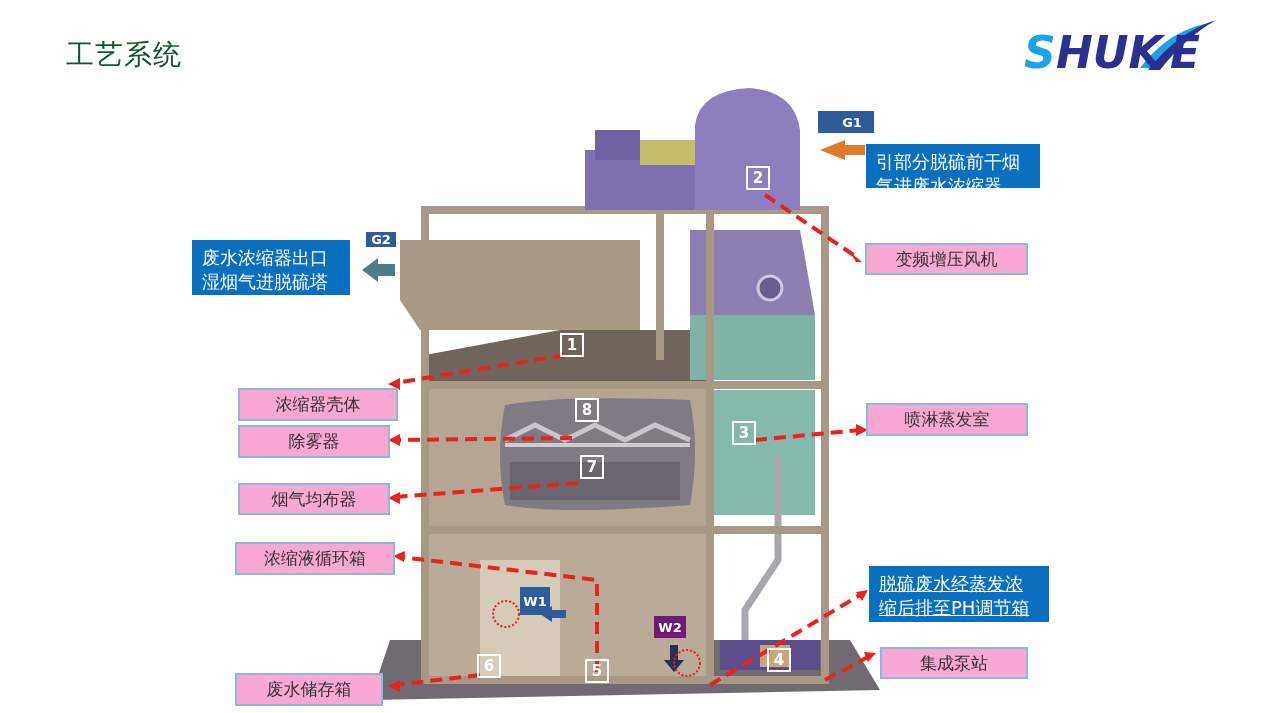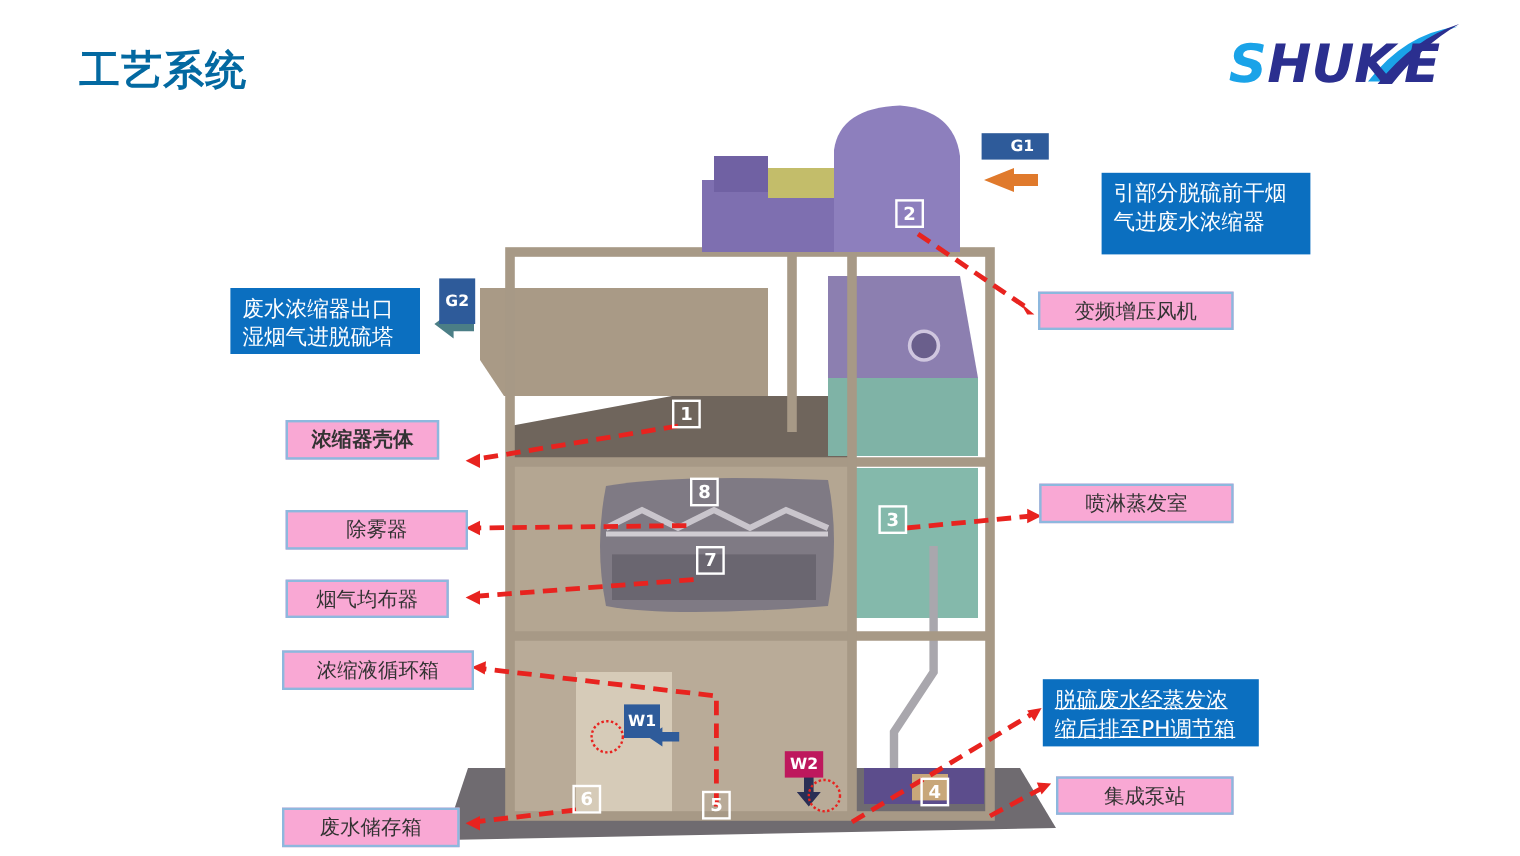--- a/index.html
+++ b/index.html
@@ -1,23 +1,23 @@
 <!DOCTYPE html>
 <html><head>
 <meta charset="utf-8">
 <style>
   html, body { margin:0; padding:0; background:#ffffff; }
   body { width:1267px; height:713px; position:relative; overflow:hidden; font-family:"DejaVu Sans", sans-serif; }
-  .title { position:absolute; left:66px; top:36px; font-size:34px; font-weight:bold; color:#0369a1; letter-spacing:1px; }
+  .title { position:absolute; left:66px; top:36px; font-size:28px; font-weight:normal; color:#14532d; letter-spacing:1px; }
   .logo { position:absolute; left:1020px; top:18px; width:200px; height:60px; }
   .scene { position:absolute; left:0; top:0; width:1267px; height:713px; }
   .callout-box { position:absolute; background:#f9a8d4; border:2px solid #8db8de; color:#333; font-size:17px; display:flex; align-items:center; justify-content:center; box-sizing:border-box; }
   .blue-box { position:absolute; background:#0b6fc0; color:#fff; font-size:18px; line-height:24px; padding:6px 10px; box-sizing:border-box; }
   .tag { position:absolute; background:#2e5b9a; color:#fff; font-size:13px; font-weight:bold; display:flex; align-items:center; justify-content:center; }
-  .tag.dark { background:#be185d;margin-top:10px; }
+  .tag.dark { background:#701a75; }
   .num { position:absolute; width:24px; height:24px; border:2px solid #fff; color:#fff; font-weight:bold; font-size:15px; display:flex; align-items:center; justify-content:center; box-sizing:border-box; }
 </style>
 </head>
 <body>
 
 <div class="title">工艺系统</div>
 
 <svg class="logo" viewBox="0 0 200 60">
   <path d="M120 50 Q150 10 195 4 Q160 14 132 50 Z" fill="#1aa3e8"></path>
   <path d="M128 52 Q158 14 196 2 Q165 20 140 52 Z" fill="#2b2f8f"></path>
@@ -100,28 +100,28 @@
 <div class="num" style="left:560px;top:333px;">1</div>
 <div class="num" style="left:746px;top:166px;">2</div>
 <div class="num" style="left:732px;top:421px;">3</div>
 <div class="num" style="left:767px;top:648px;">4</div>
 <div class="num" style="left:585px;top:659px;">5</div>
 <div class="num" style="left:477px;top:654px;">6</div>
 <div class="num" style="left:580px;top:455px;">7</div>
 <div class="num" style="left:575px;top:398px;">8</div>
 
 <div class="tag" style="left:818px;top:111px;width:44px;height:22px;padding-left:12px;">G1</div>
-<div class="tag" style="left:366px;top:232px;width:30px;height:38px;">G2</div>
+<div class="tag" style="left:366px;top:232px;width:30px;height:15px;">G2</div>
 <div class="tag" style="left:520px;top:587px;width:30px;height:28px;">W1</div>
 <div class="tag dark" style="left:654px;top:616px;width:32px;height:22px;">W2</div>
 
-<div class="blue-box" style="left:918px;top:144px;width:174px;height:68px;">引部分脱硫前干烟气进废水浓缩器</div>
+<div class="blue-box" style="left:866px;top:144px;width:174px;height:44px;">引部分脱硫前干烟气进废水浓缩器</div>
 <div class="blue-box" style="left:192px;top:240px;width:158px;height:55px;">废水浓缩器出口湿烟气进脱硫塔</div>
 <div class="blue-box" style="left:869px;top:566px;width:180px;height:56px;text-decoration:underline;">脱硫废水经蒸发浓缩后排至PH调节箱</div>
 
 <div class="callout-box" style="left:865px;top:243px;width:163px;height:32px;">变频增压风机</div>
-<div class="callout-box" style="left:238px;top:350px;width:128px;height:33px;font-weight:bold;">浓缩器壳体</div>
+<div class="callout-box" style="left:238px;top:388px;width:160px;height:33px;">浓缩器壳体</div>
 <div class="callout-box" style="left:238px;top:425px;width:152px;height:33px;">除雾器</div>
-<div class="callout-box" style="left:238px;top:483px;width:136px;height:32px;">烟气均布器</div>
+<div class="callout-box" style="left:238px;top:483px;width:152px;height:32px;">烟气均布器</div>
 <div class="callout-box" style="left:866px;top:403px;width:162px;height:33px;">喷淋蒸发室</div>
 <div class="callout-box" style="left:235px;top:542px;width:160px;height:33px;">浓缩液循环箱</div>
 <div class="callout-box" style="left:235px;top:673px;width:148px;height:33px;">废水储存箱</div>
 <div class="callout-box" style="left:880px;top:647px;width:148px;height:32px;">集成泵站</div>
 
 </body></html>

